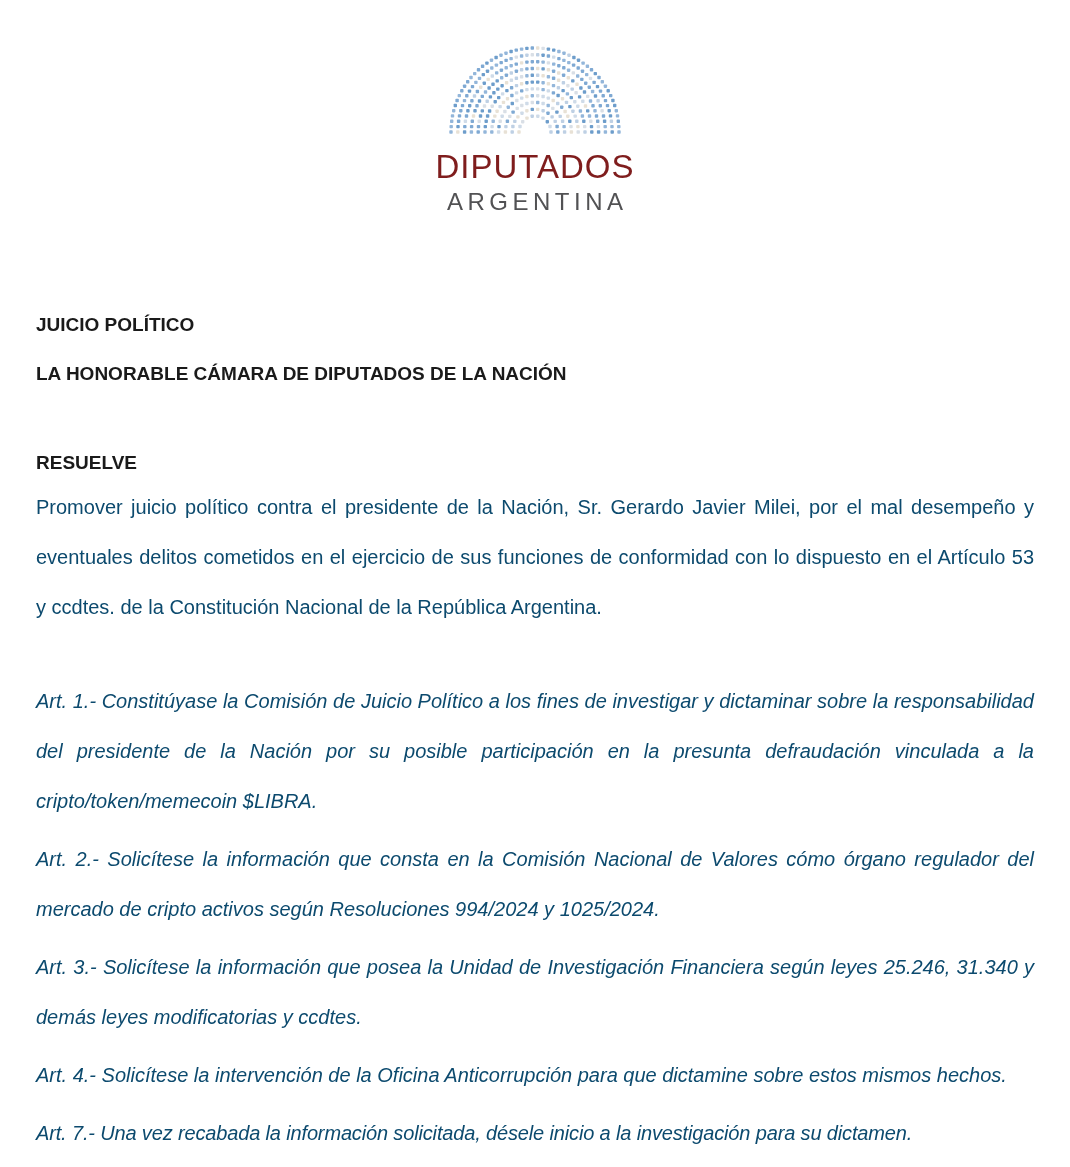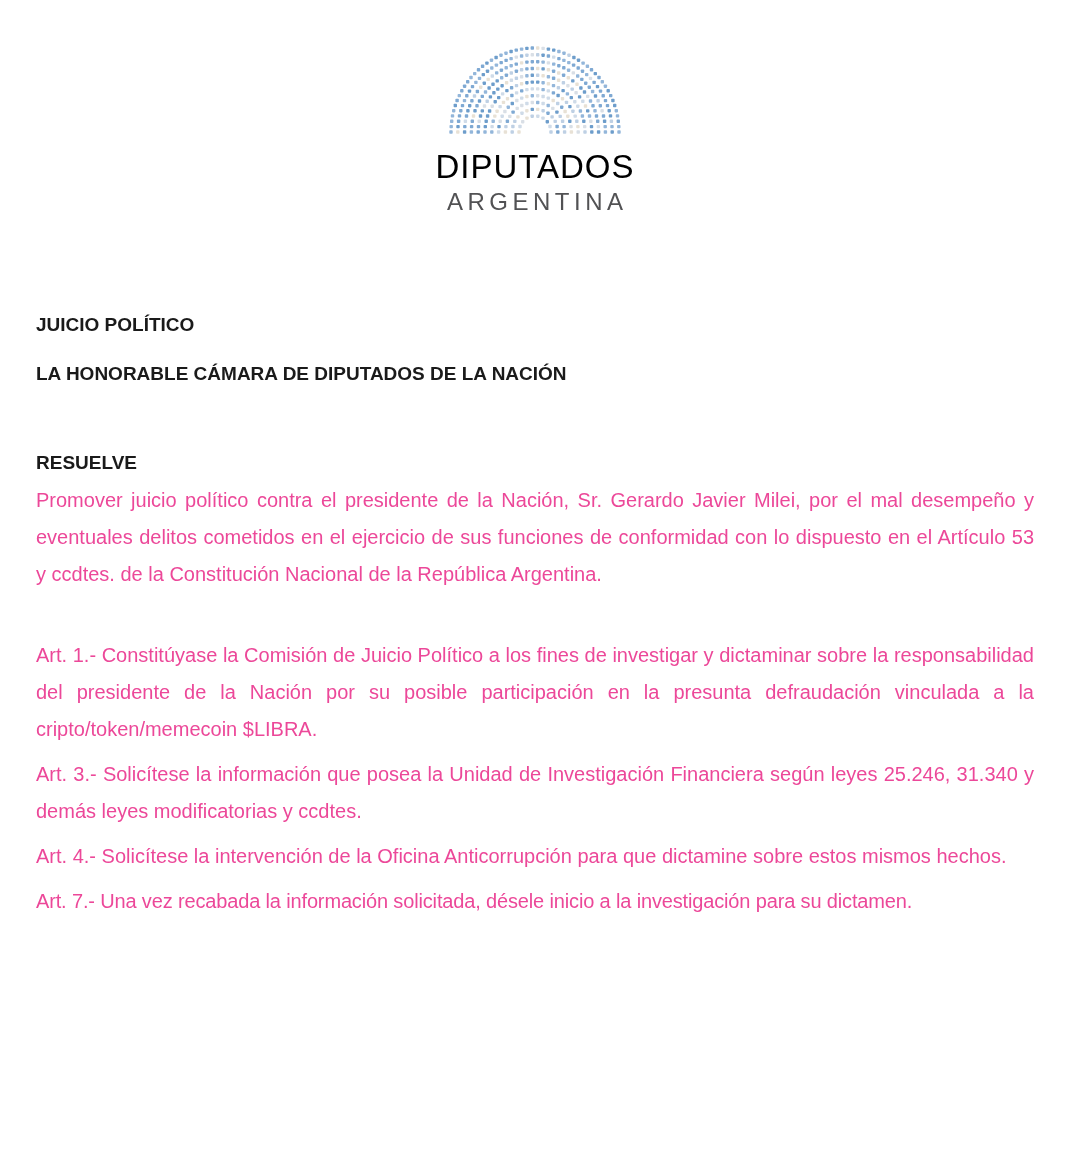--- a/index.html
+++ b/index.html
@@ -26,21 +26,21 @@
     width: 176px;
     height: 92px;
     display: block;
     margin: 0 auto;
   }
   .logo-title {
     margin-top: 14px;
     font-size: 33px;
     line-height: 1;
     letter-spacing: 1px;
-    color: #000000;
+    color: #7f1d1d;
     font-weight: 500;
   }
   .logo-subtitle {
     margin-top: 7px;
     font-size: 24px;
     line-height: 1;
     letter-spacing: 4.5px;
     color: #525254;
     font-weight: 500;
     text-indent: 4.5px; 
@@ -55,27 +55,27 @@
     color: #1a1a1a;
     line-height: 1.2;
     margin: 0;
   }
   .h1 { margin-top: 100px; }
   .h2 { margin-top: 26px; }
   .h3 { margin-top: 66px; }
   .para {
     margin: 0;
     font-size: 20px;
-    line-height: 37px;
+    line-height: 50px;
     text-align: justify;
     text-justify: inter-word;
-    color: #ec4899;
+    color: #0c4a6e;
   }
   .intro { margin-top: 8px; }
-  .article { margin-top: 8px; }
+  .article { margin-top: 8px; font-style: italic; }
   .first-article { margin-top: 44px; }
   .tight { letter-spacing: -0.15px; }
 </style>
 </head>
 <body>
 
 <div class="page">
 
   <header class="logo-block">
     <svg class="hemicycle" viewBox="0 0 176 92">
@@ -415,18 +415,19 @@
   </header>
 
   <main class="doc">
     <h1 class="doc-heading h1">JUICIO POLÍTICO</h1>
     <h2 class="doc-heading h2">LA HONORABLE CÁMARA DE DIPUTADOS DE LA NACIÓN</h2>
     <h3 class="doc-heading h3">RESUELVE</h3>
 
     <p class="para intro">Promover juicio político contra el presidente de la Nación, Sr. Gerardo Javier Milei, por el mal desempeño y eventuales delitos cometidos en el ejercicio de sus funciones de conformidad con lo dispuesto en el Artículo 53 y ccdtes. de la Constitución Nacional de la República Argentina.</p>
 
     <p class="para article first-article">Art. 1.- Constitúyase la Comisión de Juicio Político a los fines de investigar y dictaminar sobre la responsabilidad del presidente de la Nación por su posible participación en la presunta defraudación vinculada a la cripto/token/memecoin $LIBRA.</p>
+    <p class="para article">Art. 2.- Solicítese la información que consta en la Comisión Nacional de Valores cómo órgano regulador del mercado de cripto activos según Resoluciones 994/2024 y 1025/2024.</p>
     <p class="para article">Art. 3.- Solicítese la información que posea la Unidad de Investigación Financiera según leyes 25.246, 31.340 y demás leyes modificatorias y ccdtes.</p>
     <p class="para article">Art. 4.- Solicítese la intervención de la Oficina Anticorrupción para que dictamine sobre estos mismos hechos.</p>
     <p class="para article tight">Art. 7.- Una vez recabada la información solicitada, désele inicio a la investigación para su dictamen.</p>
   </main>
 
 </div>
 
 </body></html>

